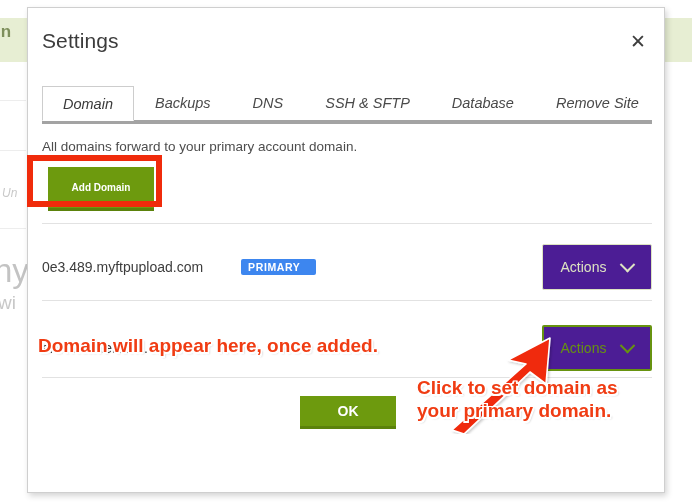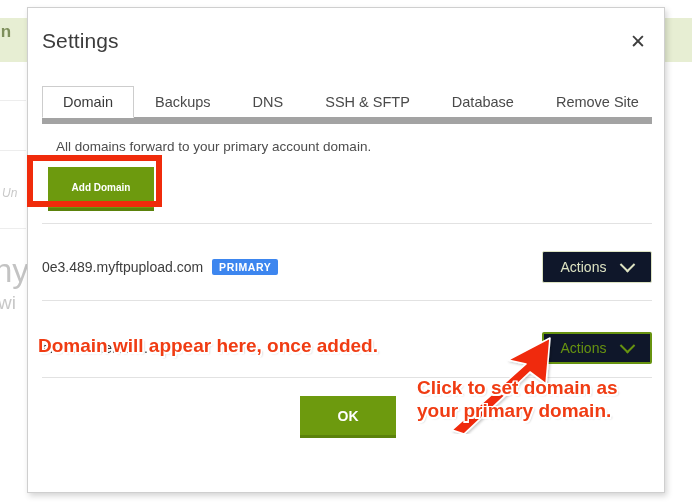--- a/index.html
+++ b/index.html
@@ -109,24 +109,25 @@
     font-family: "Liberation Sans", sans-serif;
   }
 
   
   .tabbar {
     position: absolute;
     left: 14px;
     top: 78px;
     width: 610px;
     height: 38px;
-    border-bottom: 7px solid #a3a3a3;
+    border-bottom: 4px solid #a3a3a3;
     box-sizing: border-box;
     display: flex;
     align-items: stretch;
+    font-style: italic;
   }
   .tab {
     font-size: 14.5px;
     color: #4a4a4a;
     padding: 0 20px;
     display: flex;
     align-items: center;
     justify-content: center;
     box-sizing: border-box;
     border: 1px solid transparent;
@@ -143,21 +144,20 @@
     background: #ffffff;
     color: #3a3a3a;
   }
 
   .subtitle {
     position: absolute;
     left: 14px;
     top: 131px;
     font-size: 13.5px;
     color: #4d4d4d;
-    margin-left: 14px;
   }
 
   
   .btn-green {
     position: absolute;
     background: #6d9a0e;
     color: #ffffff;
     border: none;
     border-bottom: 3px solid #5b820b;
     font-size: 10px;
@@ -170,21 +170,21 @@
   #add-domain-btn {
     left: 20px;
     top: 159px;
     width: 106px;
     height: 44px;
   }
   #ok-btn {
     left: 272px;
     top: 388px;
     width: 96px;
-    height: 42px;
+    height: 33px;
     font-size: 14px;
   }
 
   
   .divider {
     position: absolute;
     left: 14px;
     width: 610px;
     height: 1px;
     background: #e2e2e2;
@@ -194,47 +194,47 @@
   #div-3 { top: 369px; }
 
   .domain-row {
     position: absolute;
     left: 14px;
     width: 610px;
     height: 60px;
     display: flex;
     align-items: center;
   }
-  #row-1 { top: 229px; }
+  #row-1 { top: 229px; gap: 29px; }
   #row-2 { top: 310px; }
 
   .domain-name {
     font-size: 14px;
     color: #3d3d3d;
   }
   .badge-primary {
     margin-left: 9px;
     background: #3d86ef;
     color: #ffffff;
     font-size: 10.5px;
     font-weight: bold;
     letter-spacing: 0.6px;
-    padding: 3px 7px 3px 7px;
+    padding: 3px 16px 3px 7px;
     border-radius: 2px;
     display: inline-block;
     line-height: 1;
   }
 
   .actions-btn {
     position: absolute;
     right: 0;
     width: 110px;
-    height: 32px;
-    box-sizing: border-box;
-    background: #0f172a;
+    height: 46px;
+    box-sizing: border-box;
+    background: #4c1d95;
     font-size: 14px;
     font-family: "Liberation Sans", sans-serif;
     display: flex;
     align-items: center;
     justify-content: center;
     gap: 16px;
     cursor: pointer;
     border-radius: 2px;
   }
   .actions-btn.faded {

